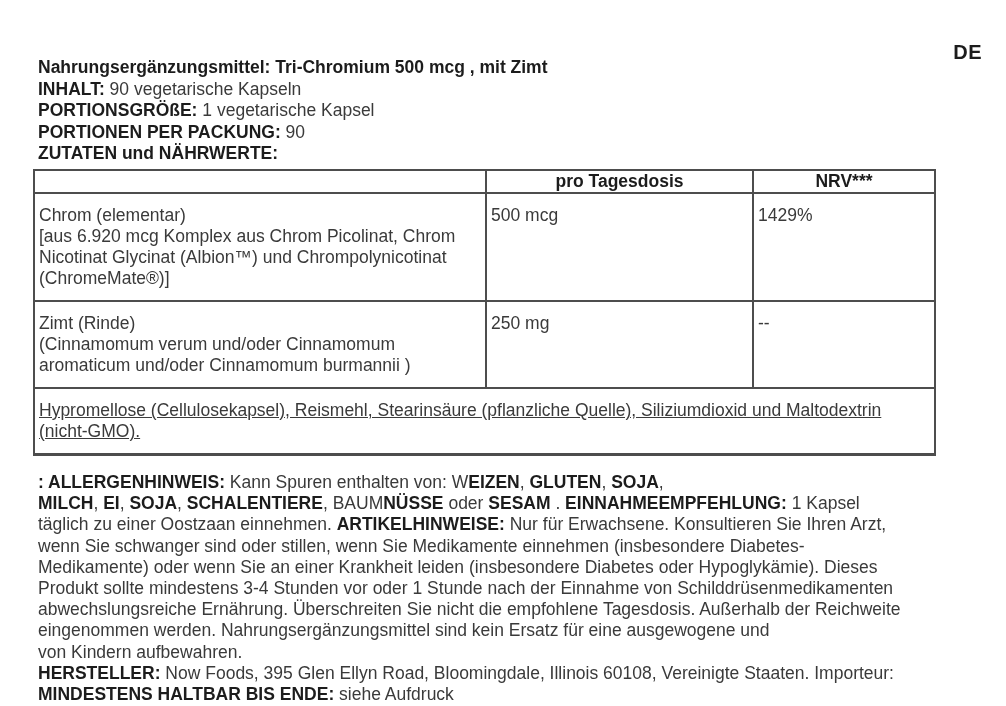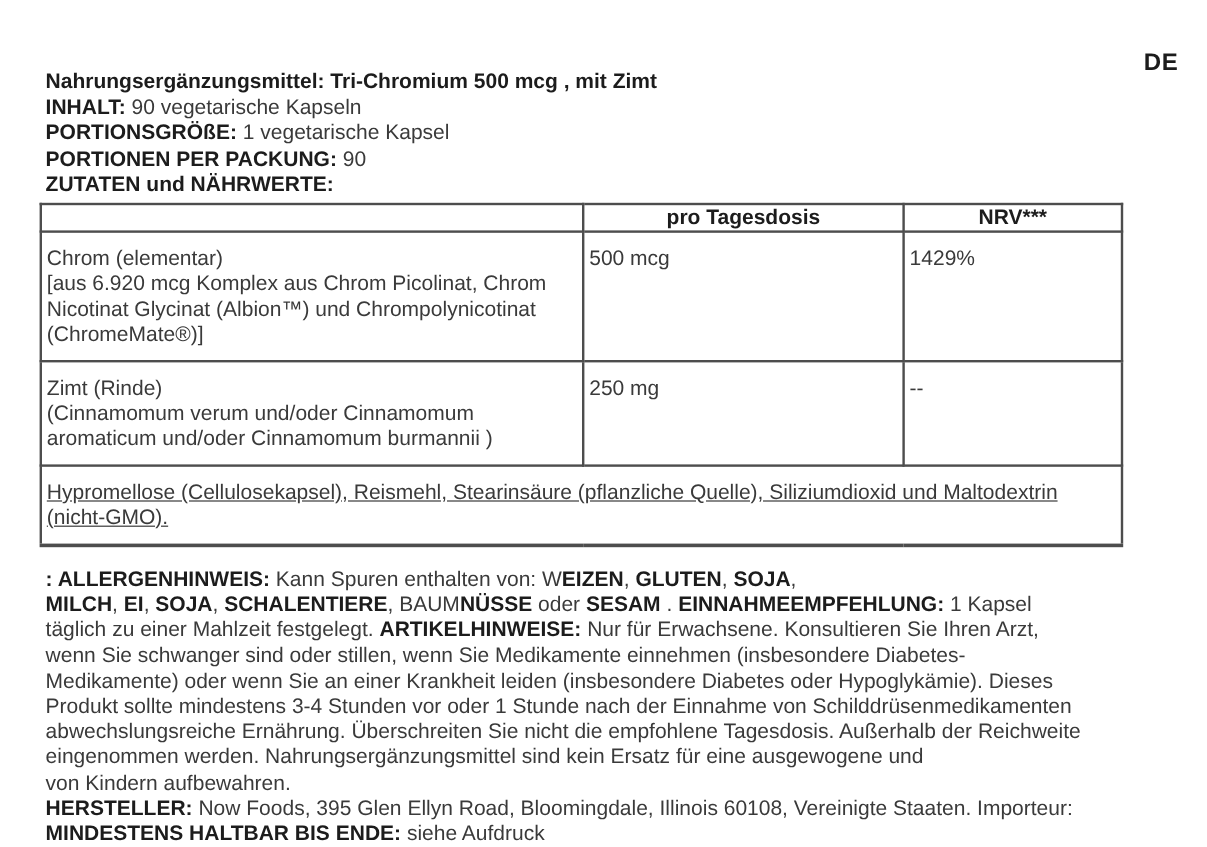--- a/index.html
+++ b/index.html
@@ -112,21 +112,21 @@
     <tr class="r-other">
       <td colspan="3" class="wide">Hypromellose (Cellulosekapsel), Reismehl, Stearinsäure (pflanzliche Quelle), Siliziumdioxid und Maltodextrin
 (nicht-GMO).</td>
     </tr>
   </tbody>
     </table>
 
   <div class="bodytext">
       <div><span class="b">: ALLERGENHINWEIS:</span><span> Kann Spuren enthalten von: W</span><span class="b">EIZEN</span><span>, </span><span class="b">GLUTEN</span><span>, </span><span class="b">SOJA</span><span>,</span></div>
       <div><span class="b">MILCH</span><span>, </span><span class="b">EI</span><span>, </span><span class="b">SOJA</span><span>, </span><span class="b">SCHALENTIERE</span><span>, BAUM</span><span class="b">NÜSSE</span><span> oder </span><span class="b">SESAM</span><span> . </span><span class="b">EINNAHMEEMPFEHLUNG:</span><span> 1 Kapsel</span></div>
-      <div><span>täglich zu einer Mahlzeit festgelegt. </span><span class="b">ARTIKELHINWEISE:</span><span> Nur für Erwachsene. Konsultieren Sie Ihren Arzt,</span></div>
+      <div><span>täglich zu einer Oostzaan einnehmen. </span><span class="b">ARTIKELHINWEISE:</span><span> Nur für Erwachsene. Konsultieren Sie Ihren Arzt,</span></div>
       <div><span>wenn Sie schwanger sind oder stillen, wenn Sie Medikamente einnehmen (insbesondere Diabetes-</span></div>
       <div><span>Medikamente) oder wenn Sie an einer Krankheit leiden (insbesondere Diabetes oder Hypoglykämie). Dieses</span></div>
       <div><span>Produkt sollte mindestens 3-4 Stunden vor oder 1 Stunde nach der Einnahme von Schilddrüsenmedikamenten</span></div>
       <div><span>abwechslungsreiche Ernährung. Überschreiten Sie nicht die empfohlene Tagesdosis. Außerhalb der Reichweite</span></div>
       <div><span>eingenommen werden. Nahrungsergänzungsmittel sind kein Ersatz für eine ausgewogene und</span></div>
       <div><span>von Kindern aufbewahren.</span></div>
       <div><span class="b">HERSTELLER:</span><span> Now Foods, 395 Glen Ellyn Road, Bloomingdale, Illinois 60108, Vereinigte Staaten. Importeur:</span></div>
       <div><span class="b">MINDESTENS HALTBAR BIS ENDE:</span><span> siehe Aufdruck</span></div>
     </div>
 

